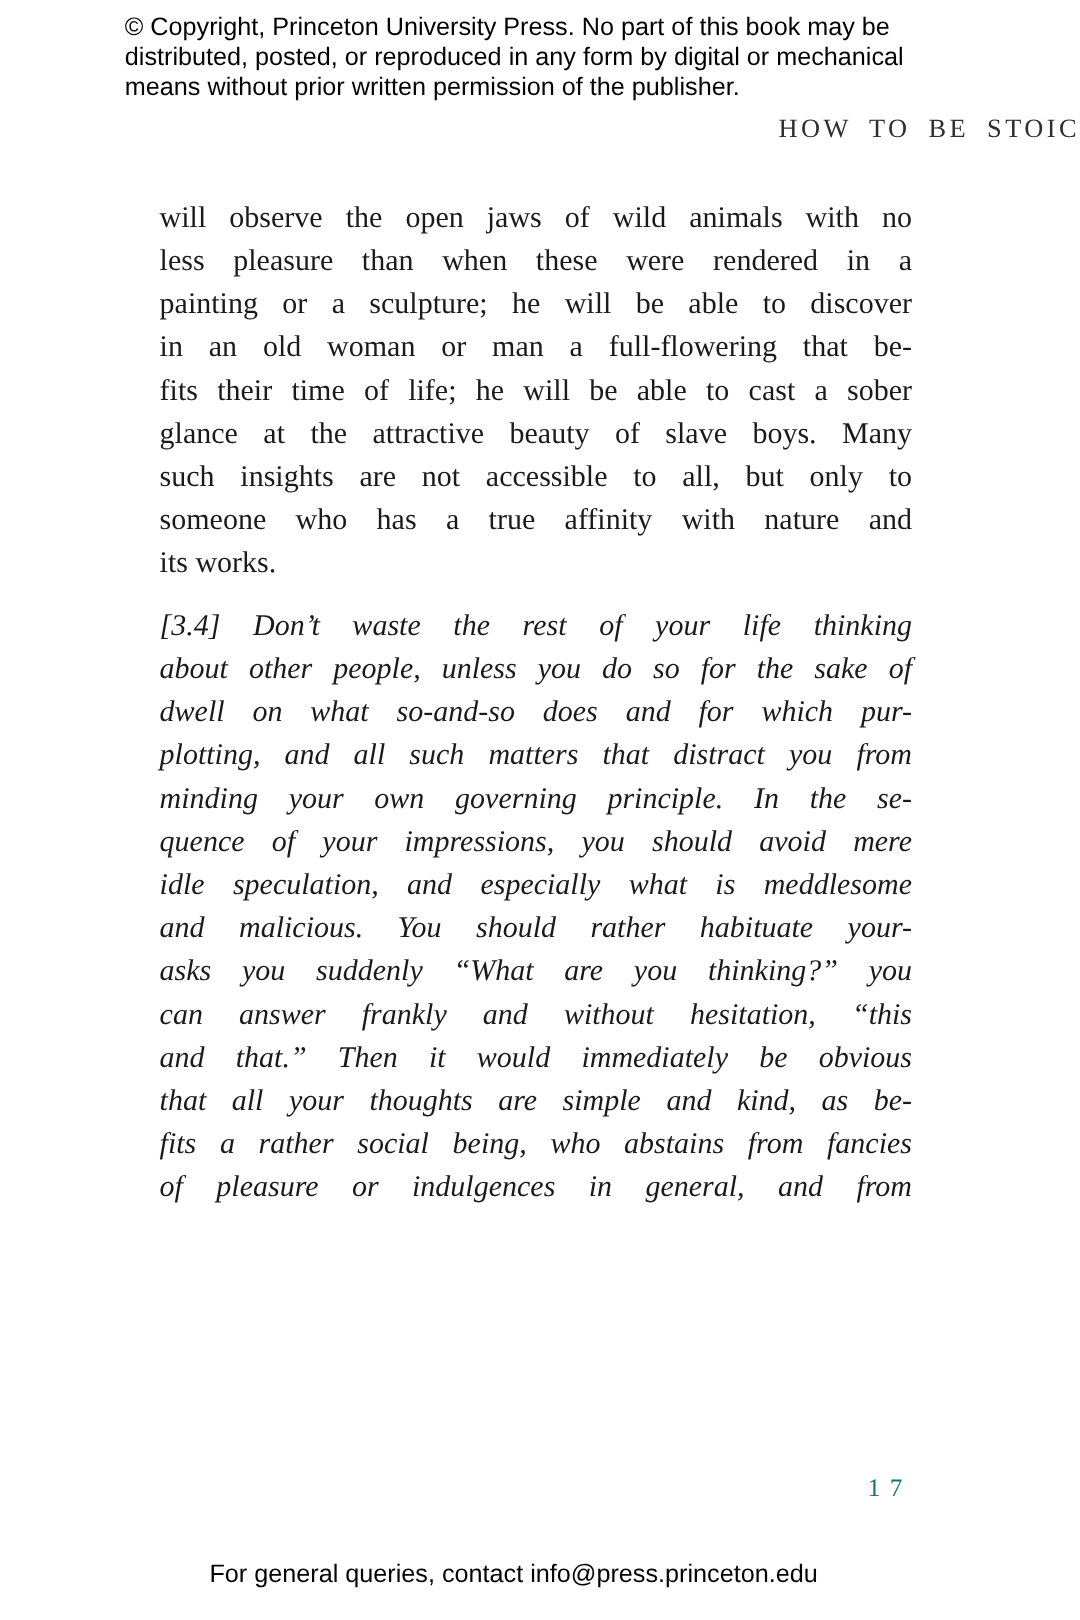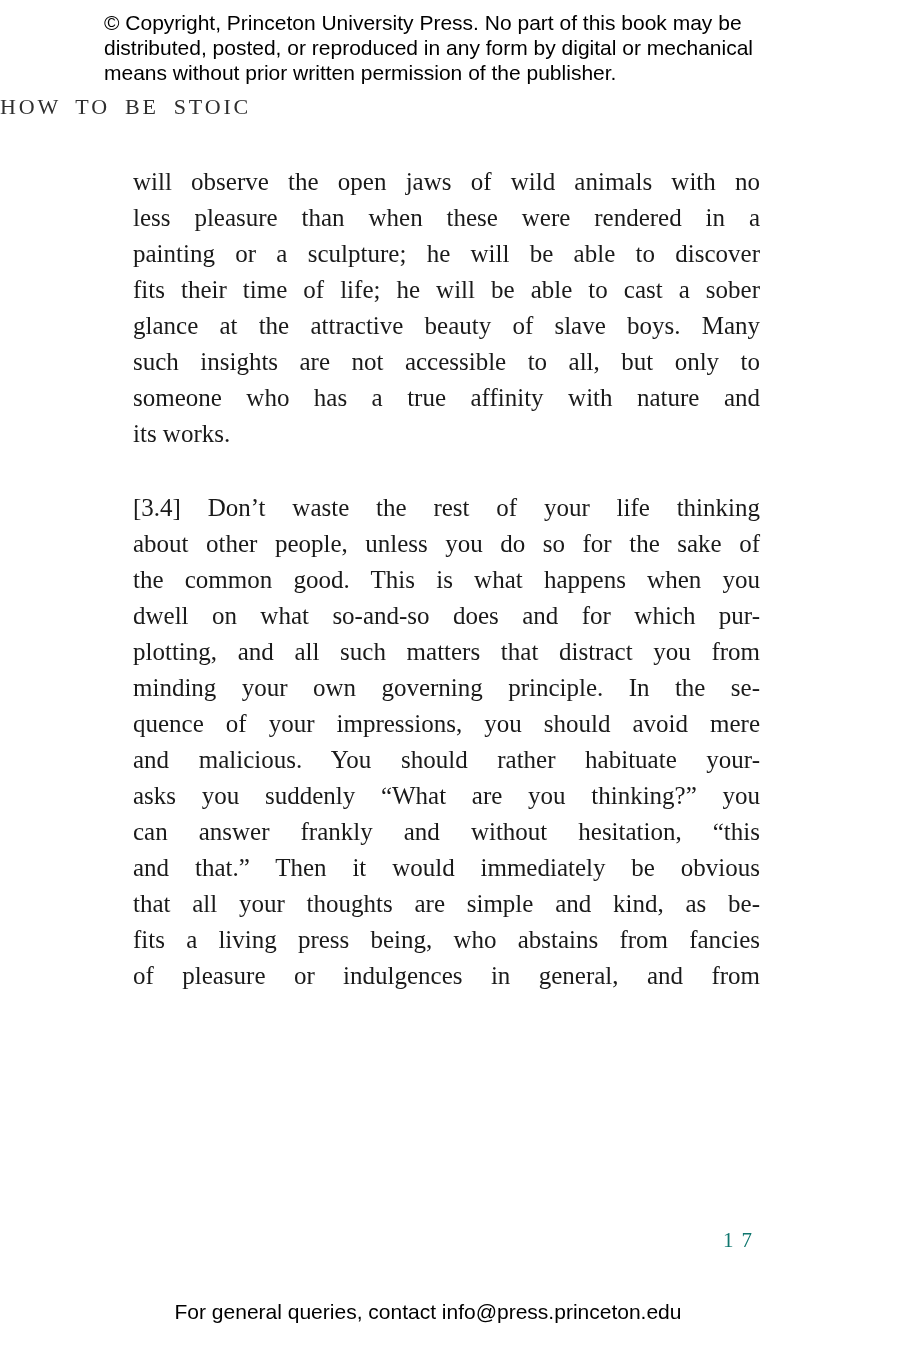--- a/index.html
+++ b/index.html
@@ -23,38 +23,38 @@
     font-size: 21px;
     line-height: 25px;
     color: #000000;
     text-align: left;
   }
   .running-head {
     position: absolute;
     left: 0;
     top: 94px;
     width: 900px;
-    text-align: left;
+    text-align: right;
     font-family: "Liberation Serif", serif;
     font-size: 22px;
     letter-spacing: 0.13em;
     word-spacing: 0.30em;
     color: #2f2f2f;
   }
   .body-text {
     position: absolute;
     left: 133px;
     top: 164px;
     width: 627px;
     font-family: "Liberation Serif", serif;
     font-size: 25px;
     color: #1a1a1a;
   }
   .para { margin: 0; }
-  .para + .para { margin-top: 38px; }
+  .para + .para { margin-top: 16px; font-style: italic; }
   .line {
     line-height: 36px;
     text-align: justify;
     text-align-last: justify;
     white-space: normal;
   }
   .line.last {
     text-align-last: left;
   }
   .page-number {
@@ -90,40 +90,41 @@
     <div class="copyright-line">means without prior written permission of the publisher.</div>
   </div>
 
   <div class="running-head">HOW TO BE STOIC</div>
 
   <div class="body-text">
     <div class="para">
       <div class="line">will observe the open jaws of wild animals with no</div>
       <div class="line">less pleasure than when these were rendered in a</div>
       <div class="line">painting or a sculpture; he will be able to discover</div>
+      <div class="line">in an old woman or man a full-flowering that be-</div>
       <div class="line">fits their time of life; he will be able to cast a sober</div>
       <div class="line">glance at the attractive beauty of slave boys. Many</div>
       <div class="line">such insights are not accessible to all, but only to</div>
       <div class="line">someone who has a true affinity with nature and</div>
       <div class="line last">its works.</div>
     </div>
     <div class="para">
       <div class="line">[3.4] Don’t waste the rest of your life thinking</div>
       <div class="line">about other people, unless you do so for the sake of</div>
-      <div class="line">the common good. This is what happens when you</div>
       <div class="line">dwell on what so-and-so does and for which pur-</div>
       <div class="line">plotting, and all such matters that distract you from</div>
       <div class="line">minding your own governing principle. In the se-</div>
       <div class="line">quence of your impressions, you should avoid mere</div>
+      <div class="line">idle speculation, and especially what is meddlesome</div>
       <div class="line">and malicious. You should rather habituate your-</div>
       <div class="line">asks you suddenly “What are you thinking?” you</div>
       <div class="line">can answer frankly and without hesitation, “this</div>
       <div class="line">and that.” Then it would immediately be obvious</div>
       <div class="line">that all your thoughts are simple and kind, as be-</div>
-      <div class="line">fits a living press being, who abstains from fancies</div>
+      <div class="line">fits a rather social being, who abstains from fancies</div>
       <div class="line">of pleasure or indulgences in general, and from</div>
     </div>
   </div>
 
   <div class="page-number">17</div>
 
   <div class="footer">For general queries, contact info@press.princeton.edu</div>
 
 </div>
 

